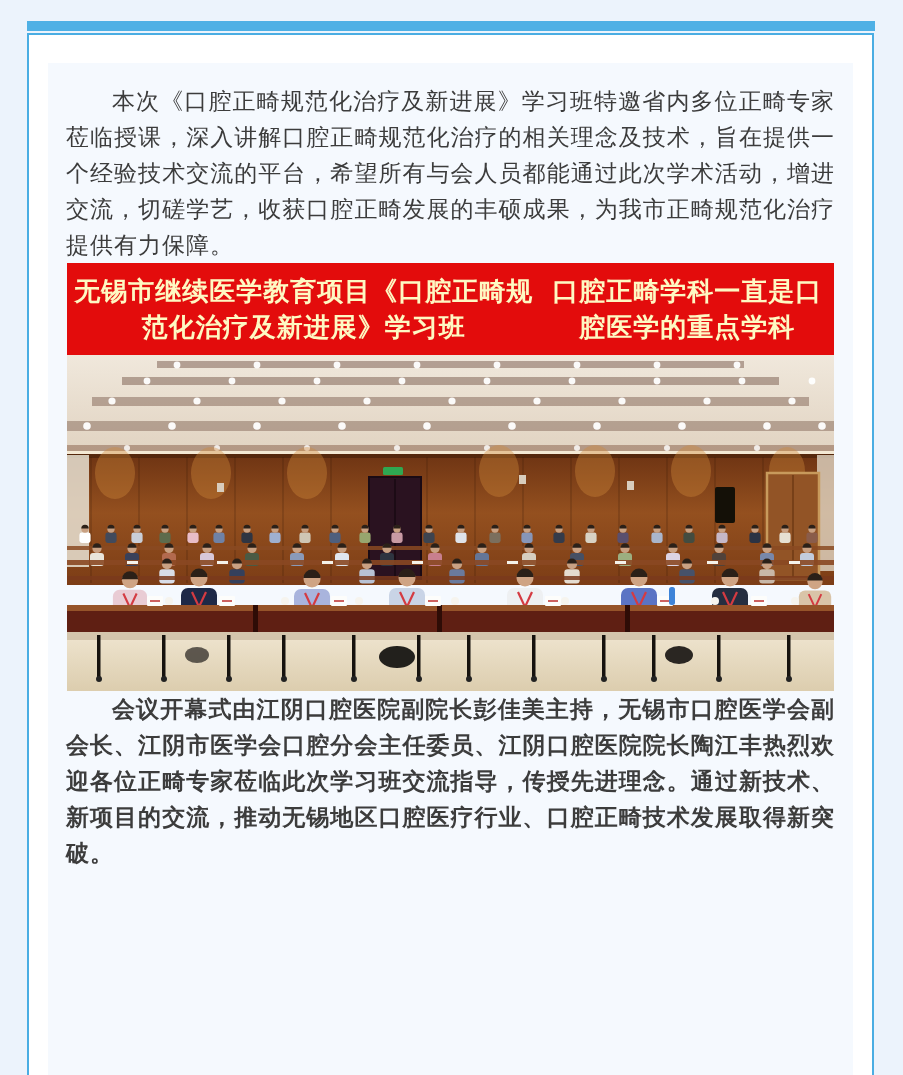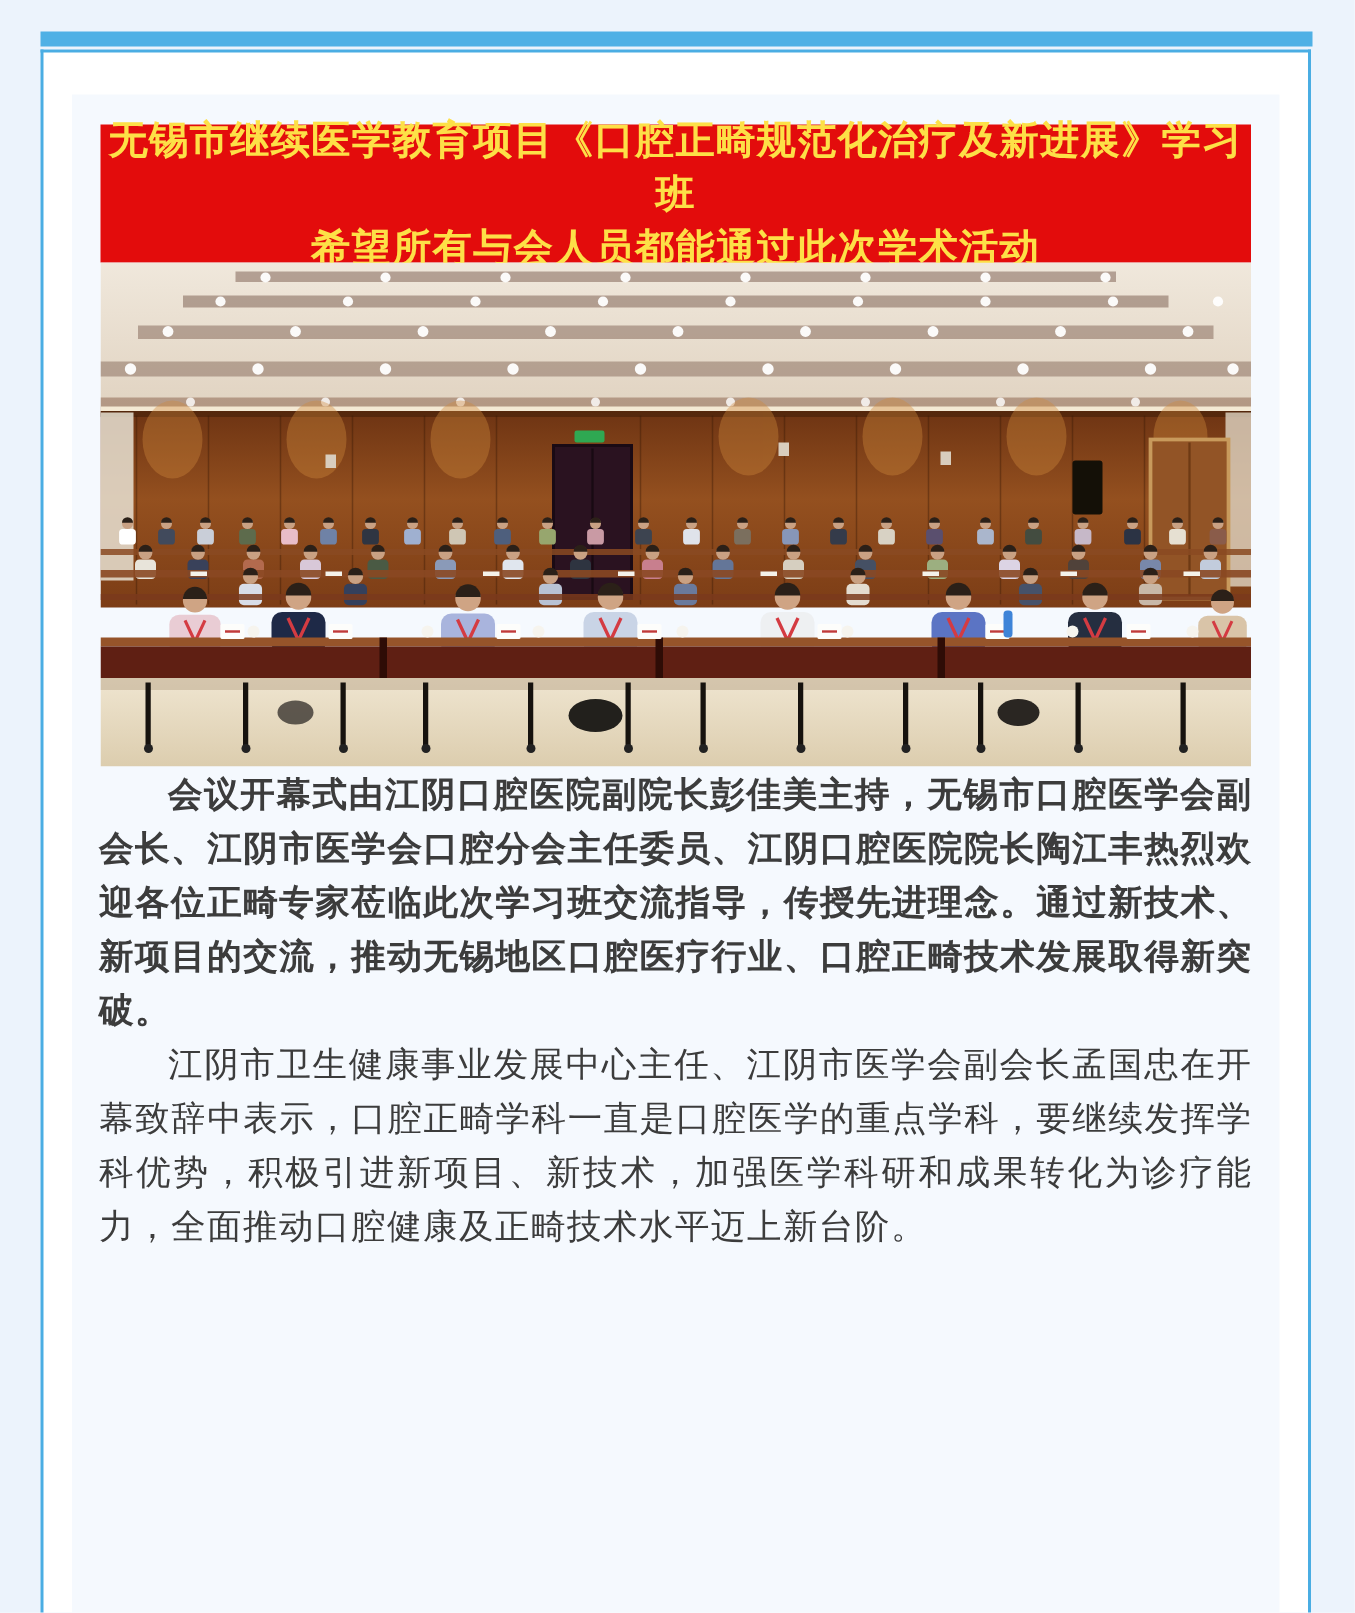--- a/index.html
+++ b/index.html
@@ -20,39 +20,40 @@
     position:absolute;left:19px;top:28px;width:805px;height:1020px;
     background:#f5f9fe;box-sizing:border-box;padding:20px 18px 0 18px;
   }
   p.body-text{
     margin:0;font-size:23px;line-height:36px;color:#3c3c3c;
     text-align:justify;text-indent:2em;letter-spacing:1px;
   }
   .para-2{margin-top:52px;font-weight:bold;}
   .banner{
     width:767px;height:92px;margin:0 auto;background:#e30c0c;
-    display:flex;flex-direction:column;align-items:center;justify-content:center;
-    color:#fde047;font-weight:bold;font-size:26px;line-height:36px;
+    display:flex;flex-direction:row;align-items:center;justify-content:center;
+    color:#fef9c3;font-weight:bold;font-size:26px;line-height:36px;
     text-align:center;letter-spacing:1px;
   }
   .photo{width:767px;height:336px;margin:0 auto;}
   .photo svg{display:block;}
 </style>
 </head>
 <body>
 
 <div class="top-bar"></div>
 
 <div class="card">
   <div class="panel">
 
+    <p class="body-text">本次《口腔正畸规范化治疗及新进展》学习班特邀省内多位正畸专家莅临授课，深入讲解口腔正畸规范化治疗的相关理念及技术，旨在提供一个经验技术交流的平台，希望所有与会人员都能通过此次学术活动，增进交流，切磋学艺，收获口腔正畸发展的丰硕成果，为我市正畸规范化治疗提供有力保障。</p>
 
     <div class="banner">
       <div>无锡市继续医学教育项目《口腔正畸规范化治疗及新进展》学习班</div>
-      <div>希望所有与会人员都能通过此次学术活动</div>
+      <div>口腔正畸学科一直是口腔医学的重点学科</div>
     </div>
 
     <div class="photo">
       <svg width="767" height="336" viewBox="0 0 767 336" xmlns="http://www.w3.org/2000/svg">
         <defs>
           <linearGradient id="ceil" x1="0" y1="0" x2="0" y2="1">
             <stop offset="0" stop-color="#f0e8dc"></stop>
               <stop offset="1" stop-color="#e0d2c0"></stop>
           </linearGradient>
           <linearGradient id="wall" x1="0" y1="0" x2="0" y2="1">
@@ -326,16 +327,15 @@
             <circle cx="652" cy="324" r="3"></circle>
             <circle cx="722" cy="324" r="3"></circle>
         </g>
         <ellipse cx="330" cy="302" rx="18" ry="11" fill="#22201c"></ellipse>
         <ellipse cx="612" cy="300" rx="14" ry="9" fill="#2a2622"></ellipse>
         <ellipse cx="130" cy="300" rx="12" ry="8" fill="#3a3430" opacity="0.8"></ellipse>
       </svg>
     </div>
 
     <p class="body-text para-2">会议开幕式由江阴口腔医院副院长彭佳美主持，无锡市口腔医学会副会长、江阴市医学会口腔分会主任委员、江阴口腔医院院长陶江丰热烈欢迎各位正畸专家莅临此次学习班交流指导，传授先进理念。通过新技术、新项目的交流，推动无锡地区口腔医疗行业、口腔正畸技术发展取得新突破。</p>
-    <p class="body-text">江阴市卫生健康事业发展中心主任、江阴市医学会副会长孟国忠在开幕致辞中表示，口腔正畸学科一直是口腔医学的重点学科，要继续发挥学科优势，积极引进新项目、新技术，加强医学科研和成果转化为诊疗能力，全面推动口腔健康及正畸技术水平迈上新台阶。</p>
 
   </div>
 </div>
 
 </body></html>

